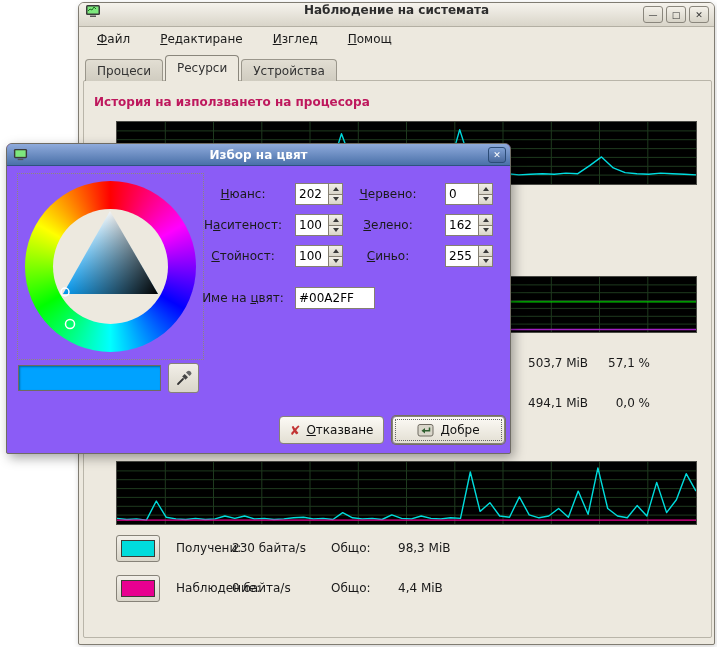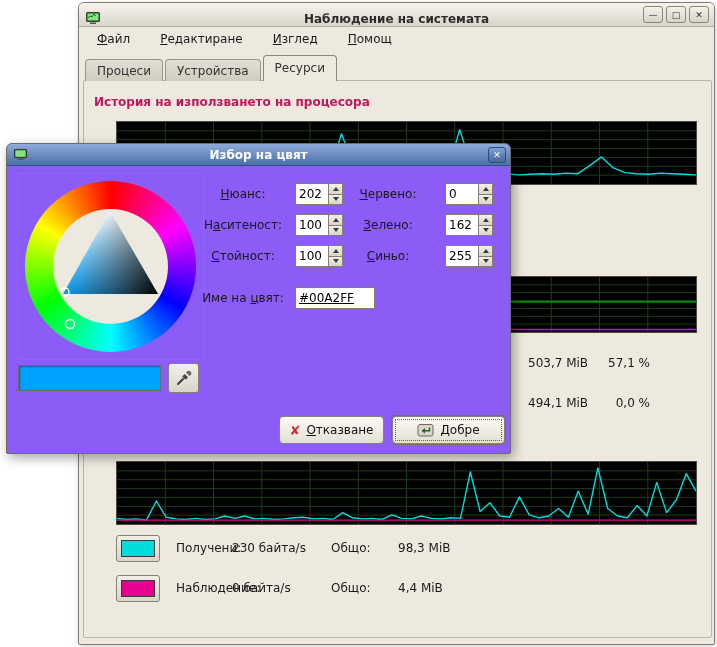--- a/index.html
+++ b/index.html
@@ -1,21 +1,21 @@
 <!DOCTYPE html>
 <html><head>
 <meta charset="utf-8">
 <style>
   *{box-sizing:border-box;margin:0;padding:0}
   html,body{width:717px;height:647px}
   body{background:#fff;font-family:"DejaVu Sans",sans-serif;font-size:12px;color:#1a1a1a;position:relative;overflow:hidden}
 
   
   .win{position:absolute;left:78px;top:2px;width:637px;height:643px;background:#EDE9DF;border:1px solid #807c72;border-radius:6px 6px 2px 2px;box-shadow:1px 2px 6px rgba(0,0,0,.18)}
-  .win-titlebar{position:absolute;left:0;top:0;width:100%;height:24px;background:linear-gradient(#F6F3ED,#D9D5C9);border-bottom:1px solid #b3afa3;border-radius:5px 5px 0 0;display:flex;align-items:flex-end}
+  .win-titlebar{position:absolute;left:0;top:0;width:100%;height:24px;background:linear-gradient(#F6F3ED,#D9D5C9);border-bottom:1px solid #b3afa3;border-radius:5px 5px 0 0;display:flex;align-items:flex-start}
   .win-title{position:absolute;left:0;right:0;text-align:center;font-weight:bold;color:#2d2d2d;pointer-events:none}
   .app-ico{margin-left:6px;display:flex}
   .winbtns{position:absolute;right:5px;top:3px;display:flex;gap:3px}
   .winbtn{width:20px;height:17px;background:linear-gradient(#f4f1ea,#d7d3c7);border:1px solid #8a867c;border-radius:3px;font-size:9px;display:flex;align-items:center;justify-content:center;color:#333}
   .menubar{position:absolute;left:2px;top:25px;height:22px;display:flex;align-items:center;padding-left:8px;gap:14px}
   .menu-item{padding:3px 8px;border-radius:3px}
   .tabs{position:absolute;left:6px;top:52px;height:26px;display:flex;align-items:flex-end;z-index:3}
   .tab{height:22px;padding:0 11px;line-height:22px;background:linear-gradient(#E2DED3,#D0CCC0);border:1px solid #9a968b;border-bottom:none;border-radius:4px 4px 0 0;margin-right:2px;color:#333}
   .tab.active{height:26px;line-height:25px;background:#EDE9DF;border-color:#8a867c}
   .notebook{position:absolute;left:4px;top:77px;width:629px;height:558px;border:1px solid #b9b5a9;border-radius:2px;background:#EDE9DF}
@@ -91,22 +91,22 @@
     <span class="menu-item"><u>Ф</u>айл</span>
     <span class="menu-item"><u>Р</u>едактиране</span>
     <span class="menu-item"><u>И</u>зглед</span>
     <span class="menu-item"><u>П</u>омощ</span>
   </div>
 
   <div class="notebook"></div>
 
   <div class="tabs">
     <span class="tab">Процеси</span>
+    <span class="tab active">Ресурси</span>
     <span class="tab">Устройства</span>
-    <span class="tab active">Ресурси</span>
   </div>
 
   <div class="sec-h" style="left:15px;top:92px">История на използването на процесора</div>
 
   <div class="graph" style="left:37px;top:118px;width:581px;height:64px">
       <svg width="579" height="62" style="display:block">
         <line x1="0" y1="8.9" x2="579" y2="8.9" stroke="#1e3a1e"></line>
         <line x1="0" y1="17.7" x2="579" y2="17.7" stroke="#1e3a1e"></line>
         <line x1="0" y1="26.6" x2="579" y2="26.6" stroke="#1e3a1e"></line>
         <line x1="0" y1="35.4" x2="579" y2="35.4" stroke="#1e3a1e"></line>
@@ -321,21 +321,21 @@
       <span class="spin-btn">
           <span class="arr-up"></span>
         </span>
       <span class="spin-btn">
           <span class="arr-dn"></span>
         </span>
     </span>
   </div>
 
   <span class="fld-label col1" style="top:143px">Име на <u>ц</u>вят:</span>
-  <input class="txt" style="left: 288px; top: 143px; width: 80px; text-decoration: underline;" value="#00A2FF">
+  <input class="txt" style="left: 288px; top: 143px; width: 80px;" value="#00A2FF">
 
   <div class="btn" style="left:272px;top:272px;width:105px">
     <span class="x-ico">✘</span>
     <span><u>О</u>тказване</span>
   </div>
 
   <div class="btn default" style="left:385px;top:272px;width:113px">
     <svg width="17" height="15" viewBox="0 0 17 15">
       <rect x="1" y="1.5" width="15" height="11.5" rx="2" fill="#d9d6ca" stroke="#6e6a60"></rect>
       <path d="M12.5 4.5 v3.2 H7" stroke="#2e5e2e" stroke-width="1.5" fill="none"></path>

